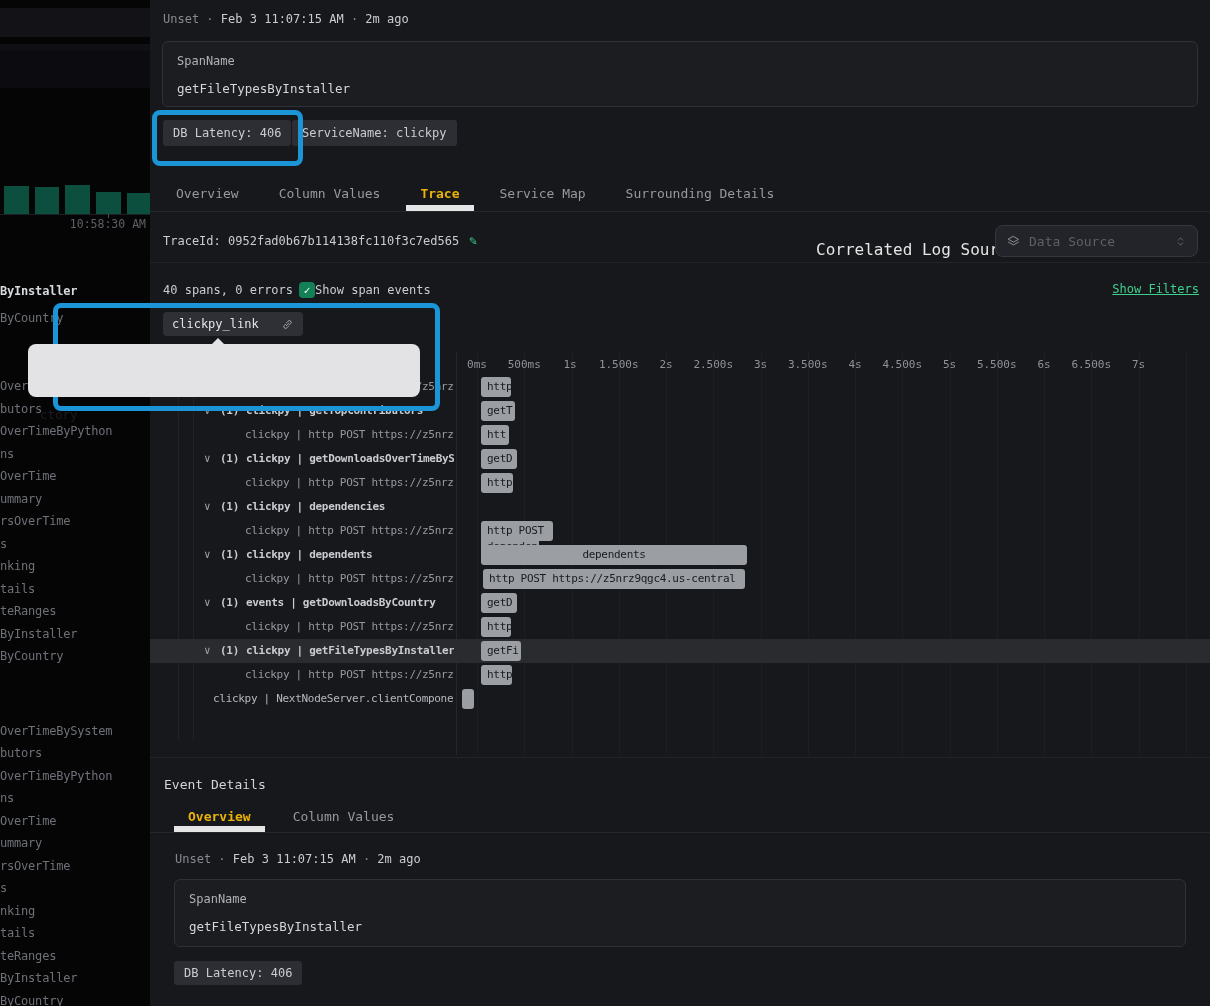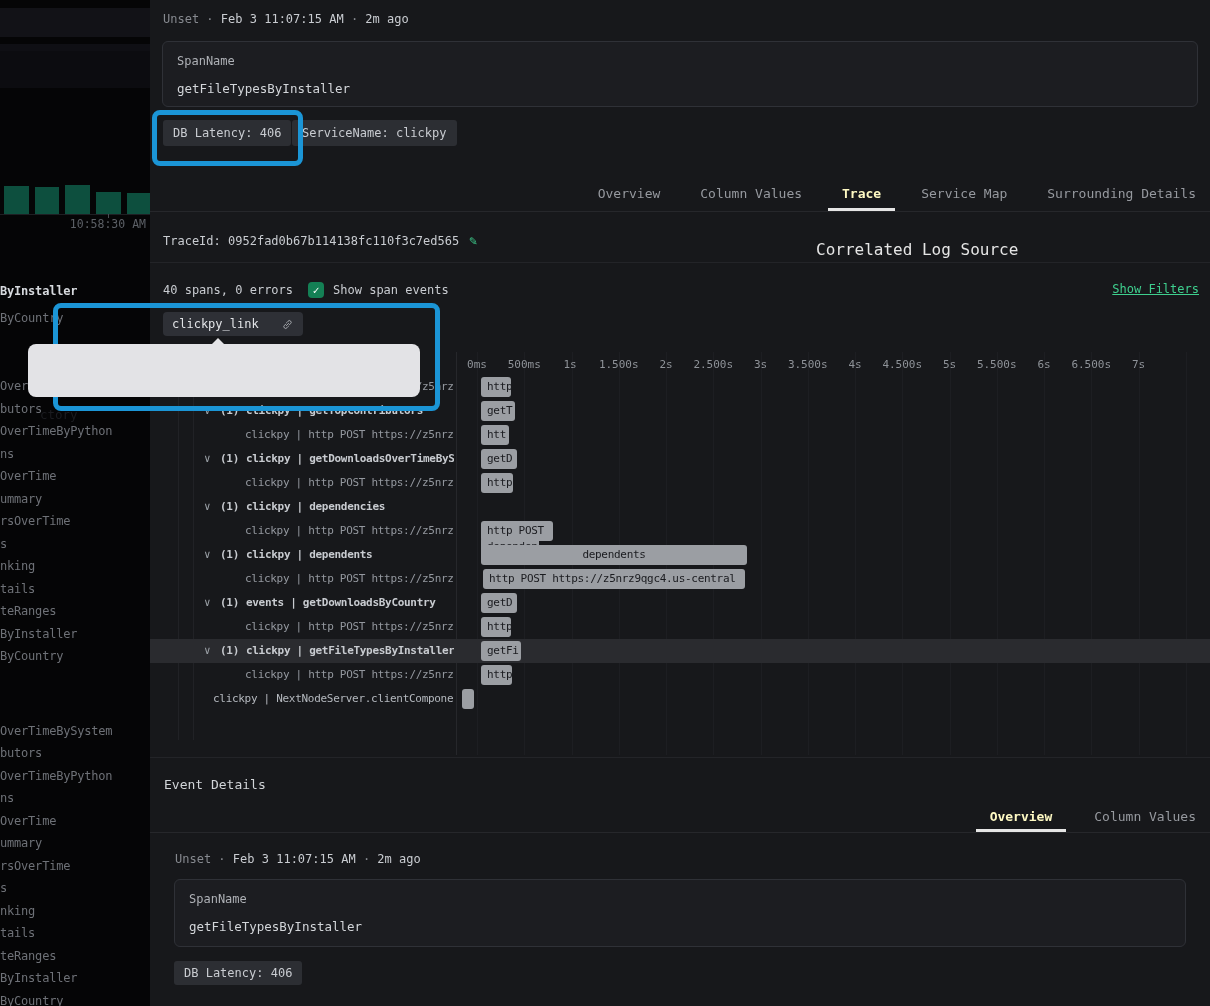--- a/index.html
+++ b/index.html
@@ -22,35 +22,35 @@
   
   #main{position:absolute;left:150px;top:0;width:1060px;height:1006px;background:#17181b;}
   .meta{font-size:12px;color:#c9ccd1;white-space:nowrap;}
   .meta .muted{color:#86898f;}
   .panel-box{position:absolute;background:#1c1d21;border:1px solid #2f3137;border-radius:6px;box-sizing:border-box;}
   .panel-label{position:absolute;left:14px;top:12px;font-size:12px;color:#aeb1b6;}
   .panel-value{position:absolute;left:14px;top:39px;font-size:12.5px;color:#d3d6da;}
   .badge{position:absolute;height:26px;line-height:26px;background:#2c2e33;color:#c9ccd1;
          font-size:12px;padding:0 10px;border-radius:3px;white-space:nowrap;}
   
-  .tabbar{position:absolute;display:flex;gap:12px;border-bottom:1px solid #26272b;box-sizing:border-box;justify-content:flex-end;}
+  .tabbar{position:absolute;display:flex;gap:12px;border-bottom:1px solid #26272b;box-sizing:border-box;}
   .tab{padding:0 14px;height:100%;line-height:32px;font-size:13px;color:#96999f;cursor:pointer;
        border-bottom:2px solid transparent;box-sizing:border-box;white-space:nowrap;}
-  .tab.active{color:#fef9c3;font-weight:bold;border-bottom:3px solid #e5e5e5;}
+  .tab.active{color:#eab308;font-weight:bold;border-bottom:6px solid #e5e5e5;}
   
   #traceid{font-size:12px;color:#c9ccd1;white-space:nowrap;}
   .pencil{color:#3ecf8e;font-size:13px;}
   #correlated-label{font-size:16px;color:#e5e5e5;white-space:nowrap;}
   #ds-select{position:absolute;left:845px;top:225px;width:203px;height:32px;background:#232429;
              border:1px solid #35373d;border-radius:8px;box-sizing:border-box;display:flex;align-items:center;
              padding:0 10px;gap:8px;color:#5d6167;font-size:13px;}
   #ds-select .grow{flex:1;white-space:nowrap;overflow:hidden;}
   .hr{position:absolute;left:0;width:1060px;height:1px;background:#232428;}
   
-  #summary-row{position:absolute;left:13px;top:281px;height:18px;display:flex;align-items:center;gap:9px;
+  #summary-row{position:absolute;left:13px;top:281px;height:18px;display:flex;align-items:center;
                font-size:12px;color:#c9ccd1;}
   .checkbox{width:16px;height:16px;background:#148055;border-radius:4px;display:inline-flex;
             align-items:center;justify-content:center;color:#fff;font-size:11px;margin-left:6px;}
   #show-filters{position:absolute;right:11px;top:282px;font-size:12px;color:#3ecf8e;
                 text-decoration:underline;white-space:nowrap;}
   
   #link-chip{position:absolute;left:13px;top:312px;height:24px;line-height:24px;background:#2e3036;
              color:#e2e4e7;font-size:12px;padding:0 9px;border-radius:4px;display:flex;align-items:center;gap:22px;}
   #link-chip svg{display:block;}
   
@@ -161,20 +161,31 @@
       <div class="tab active">Trace</div>
       <div class="tab">Service Map</div>
       <div class="tab">Surrounding Details</div>
     </div>
 
   <div class="abs" style="left:13px;top:233px;display:flex;align-items:center;gap:10px;">
     <span id="traceid">TraceId: 0952fad0b67b114138fc110f3c7ed565</span>
     <span class="pencil">✎</span>
   </div>
   <div id="correlated-label" class="abs" style="left:666px;top:240px;">Correlated Log Source</div>
+  <div id="ds-select">
+    <svg width="15" height="15" viewBox="0 0 24 24" style="color:#8a8e94;">
+      <path d="M12 4l8 4.5-8 4.5-8-4.5z"></path>
+        <path d="M4 13l8 4.5 8-4.5"></path>
+    </svg>
+    <span class="grow">Data Source</span>
+    <svg width="13" height="15" viewBox="0 0 24 24" style="color:#6a6e74;">
+      <path d="M8 9.5L12 5l4 4.5"></path>
+        <path d="M8 14.5L12 19l4-4.5"></path>
+    </svg>
+  </div>
   <div class="hr" style="top:262px;"></div>
 
   <div id="summary-row">
     <span>40 spans, 0 errors</span>
     <span class="checkbox">✓</span>
     <span>Show span events</span>
   </div>
   <a id="show-filters">Show Filters</a>
 
   <div id="link-chip">

